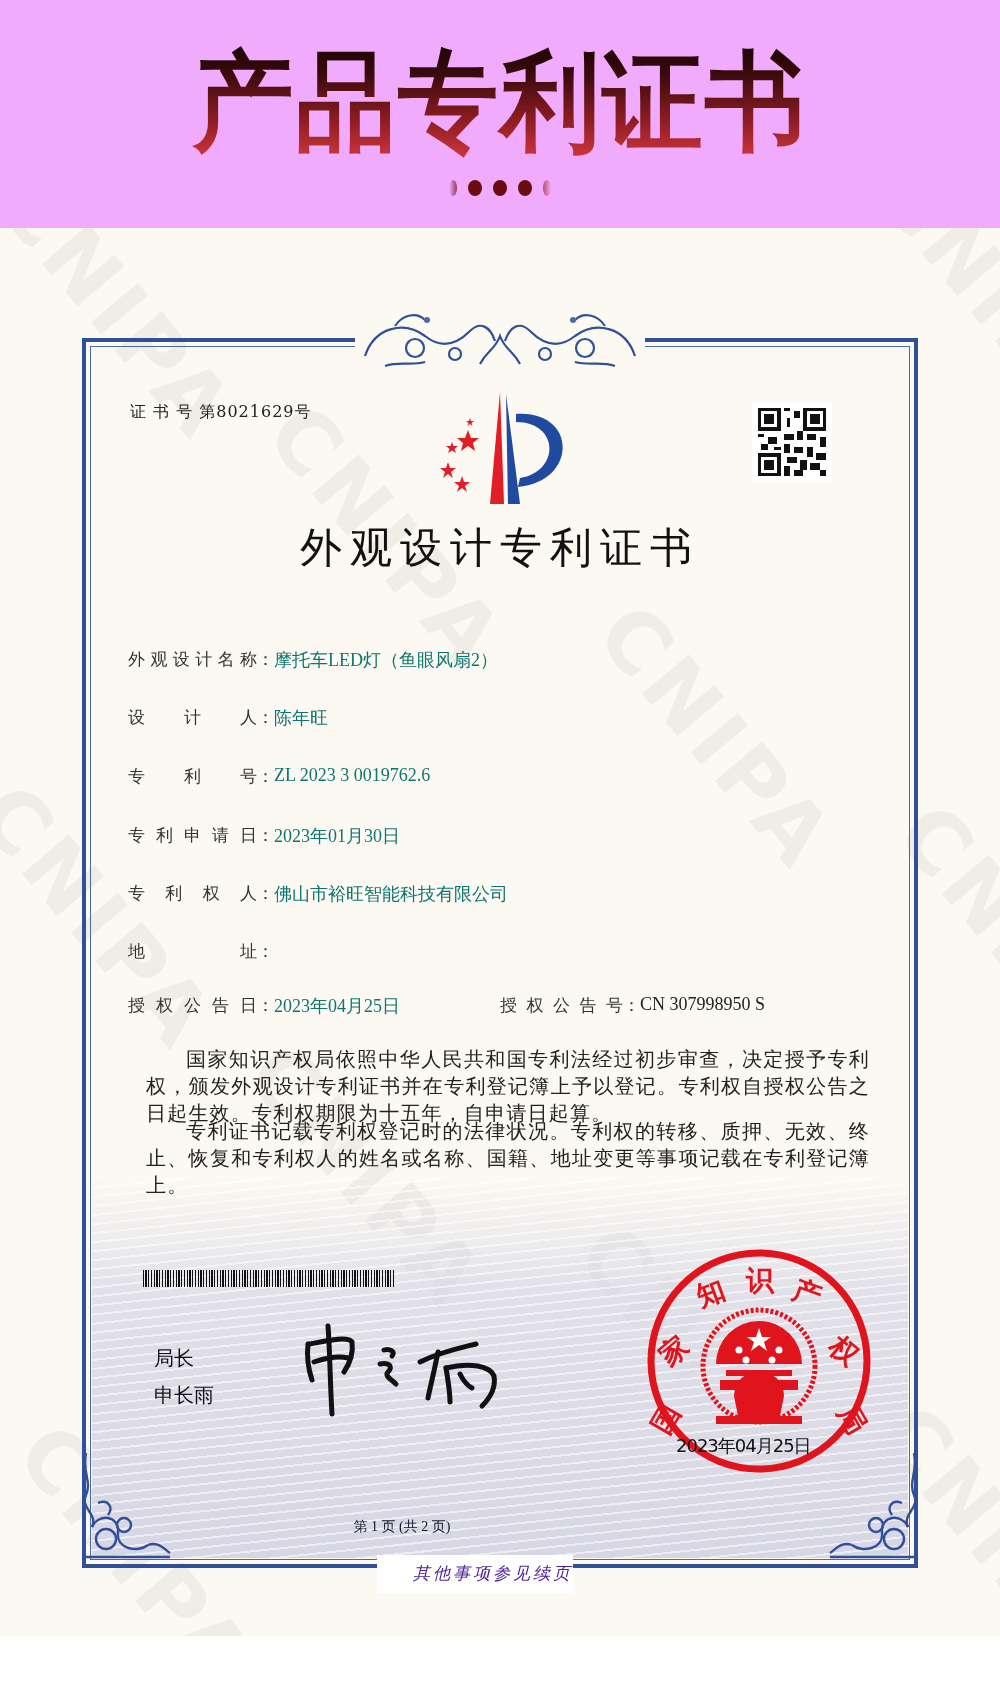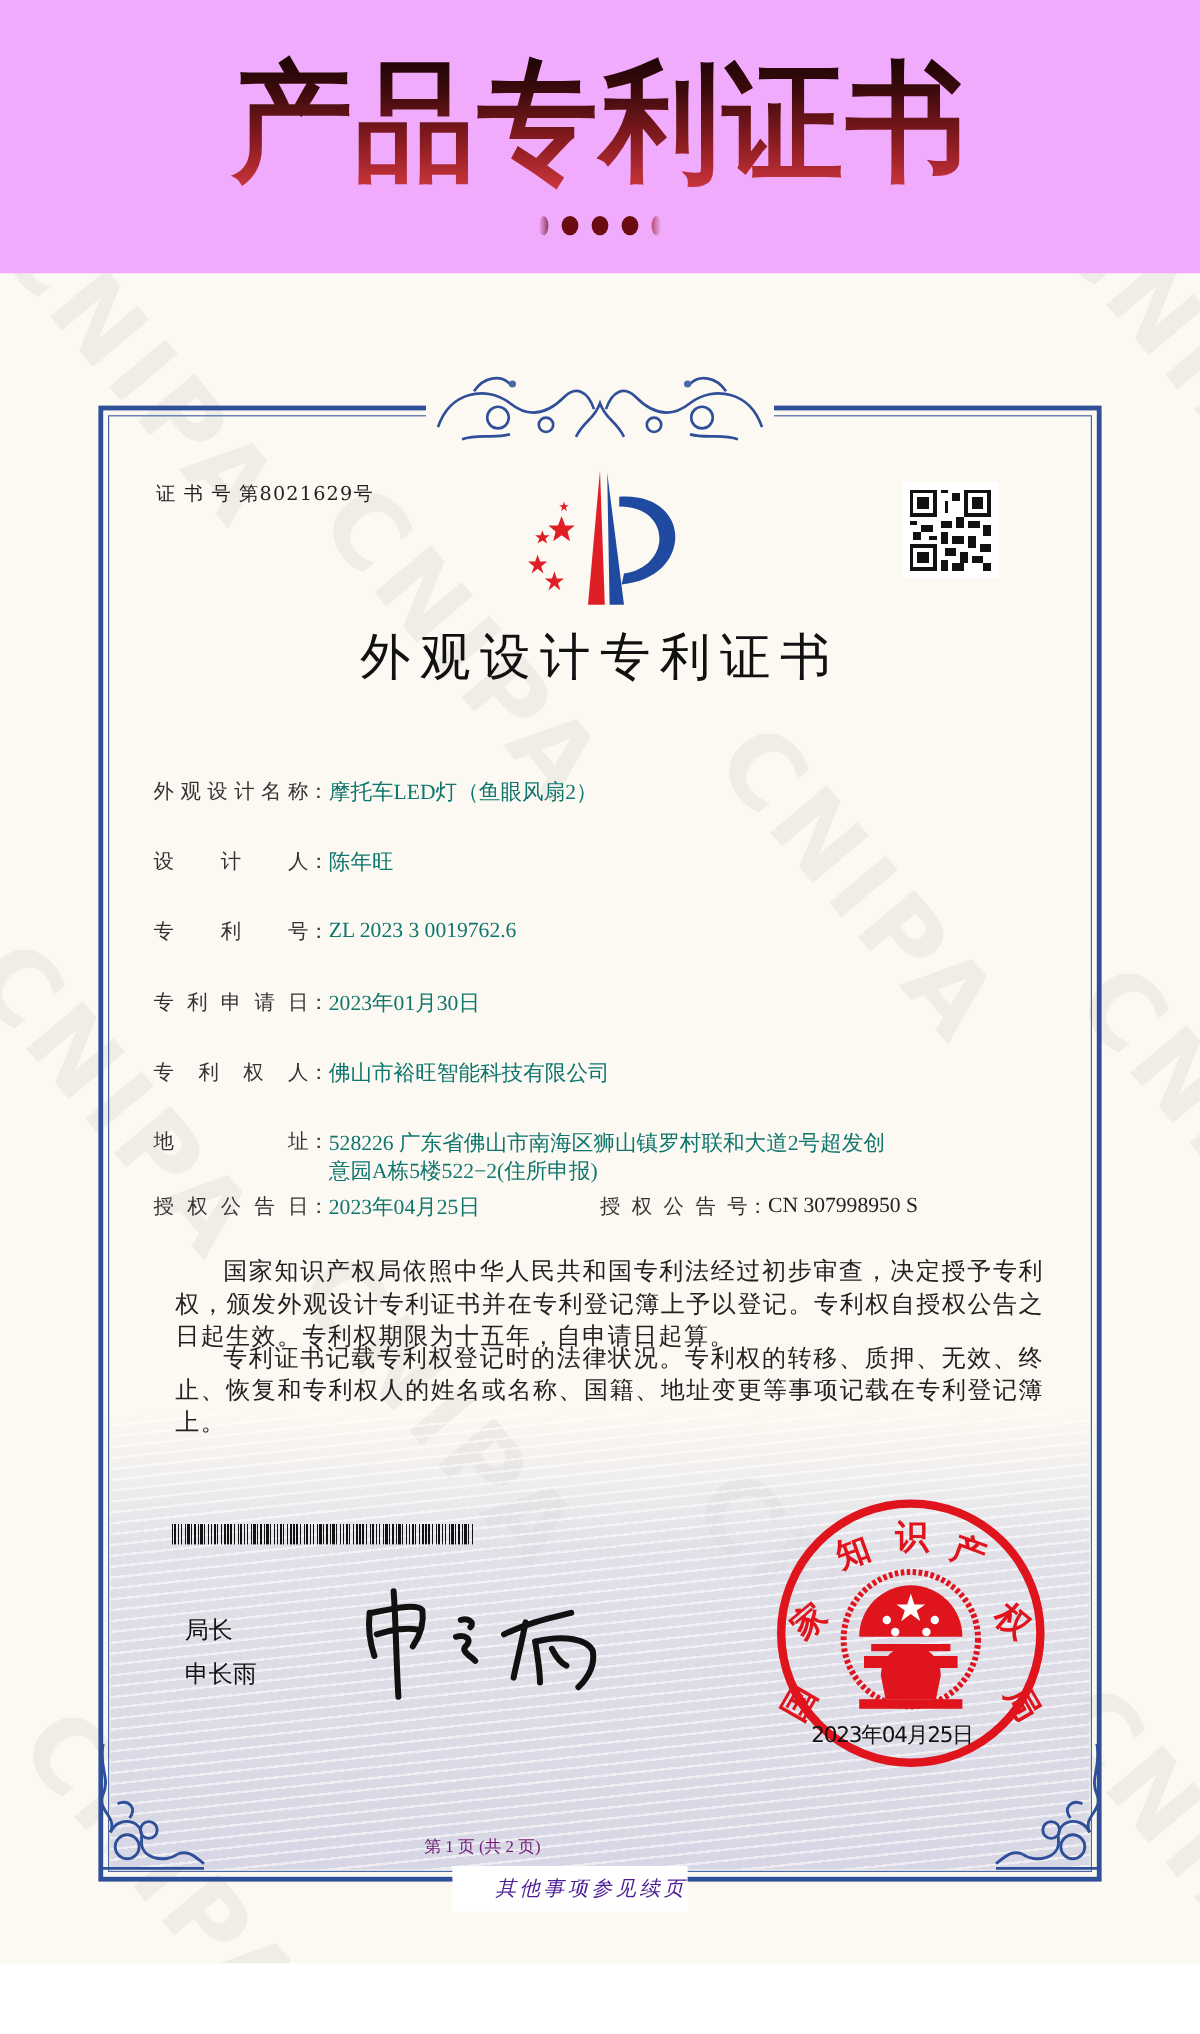--- a/index.html
+++ b/index.html
@@ -56,21 +56,21 @@
           text-indent:2em; letter-spacing:1.2px; text-align:justify; }
 
   .barcode { position:absolute; left:143px; top:1270px; width:252px; height:17px;
     background:repeating-linear-gradient(90deg,#111 0 1px,transparent 1px 2px,#111 2px 4px,transparent 4px 5px,#111 5px 6px,transparent 6px 8px,#111 8px 9px,transparent 9px 11px); }
   .director-title, .director-name { position:absolute; left:142px; font-family:"DejaVu Sans", sans-serif; font-size:20px; color:#111;margin-left:12px; }
   .signature { position:absolute; left:300px; top:1322px; width:220px; height:96px; }
 
   .seal { position:absolute; left:640px; top:1246px; width:238px; height:230px; }
   .seal-date { position:absolute; left:676px; top:1434px; font-family:"DejaVu Sans", sans-serif; font-size:18px; color:#111; letter-spacing:-1px; }
 
-  .page-no { position:absolute; left:0; width:804px; top:1518px; text-align:center; font-family:"Liberation Serif", serif; font-size:14px; color:#701a75;margin-top:12px; }
+  .page-no { position:absolute; left:0; width:804px; top:1518px; text-align:center; font-family:"Liberation Serif", serif; font-size:14px; color:#0f172a; }
   .more-box { position:absolute; left:377px; top:1555px; width:196px; height:38px; background:#fff; }
   .more-text { position:absolute; left:0; top:7px; width:196px; text-align:right; font-size:17px; letter-spacing:3px; color:#4c1d95;font-style:italic; }
 </style>
 </head>
 <body>
 
 <div class="banner">
   <div class="banner-title">产品专利证书</div>
   <div class="dots">
     <span class="dot fade-l"></span>
@@ -242,21 +242,20 @@
       <span>权</span>
       <span>人：</span>
   </span>
   <span class="val">佛山市裕旺智能科技有限公司</span>
 </div>
 <div class="field" style="top:940px;">
   <span class="lab">
     <span>地</span>
       <span>址：</span>
   </span>
-  <span class="val multi">528226 广东省佛山市南海区狮山镇罗村联和大道2号超发创意园A栋5楼522−2(住所申报)</span>
 </div>
 <div class="field" style="top:994px;">
   <span class="lab">
     <span>授</span>
       <span>权</span>
       <span>公</span>
       <span>告</span>
       <span>日：</span>
   </span>
   <span class="val">2023年04月25日</span>

